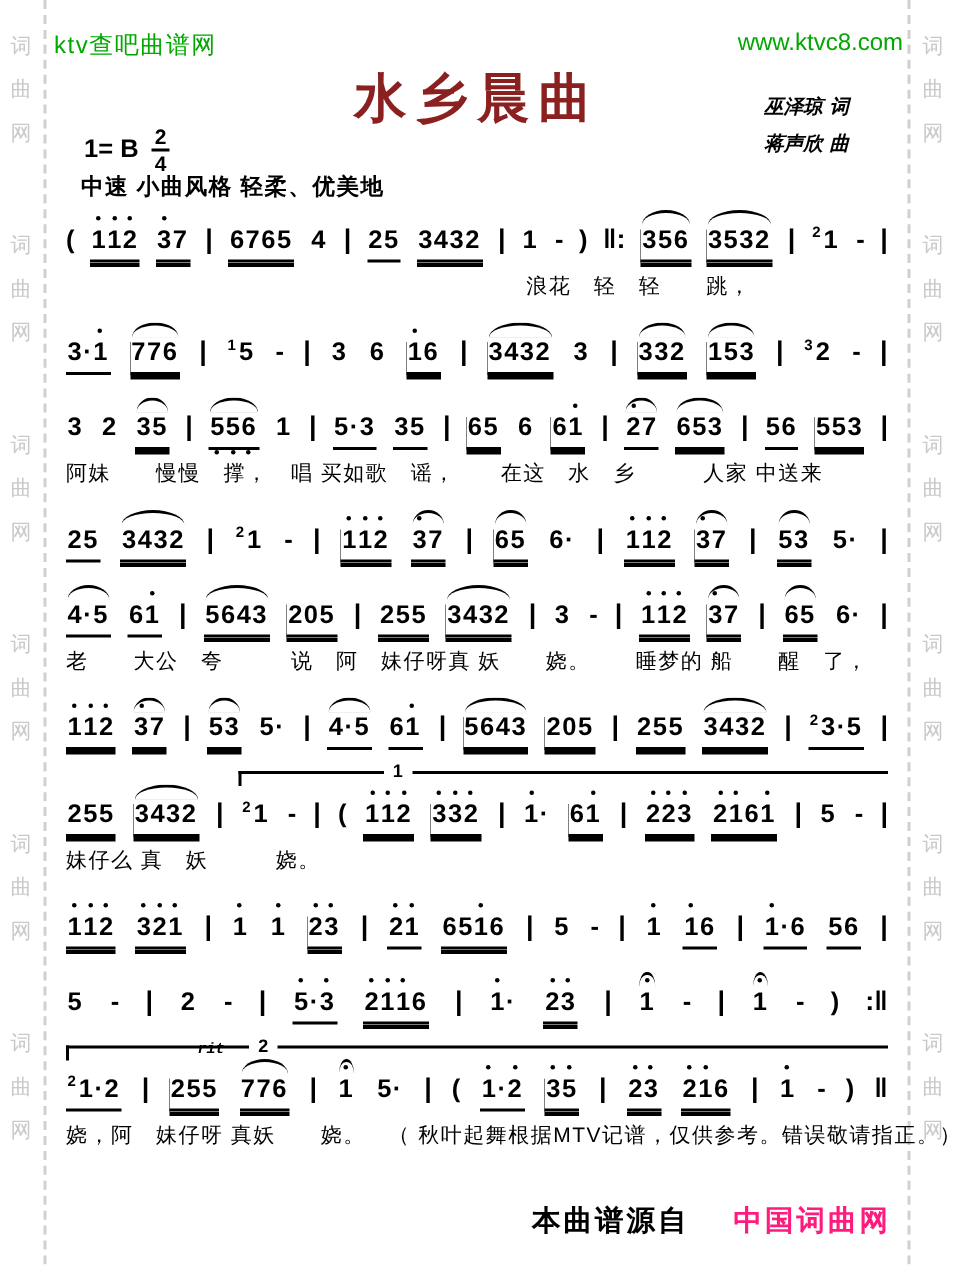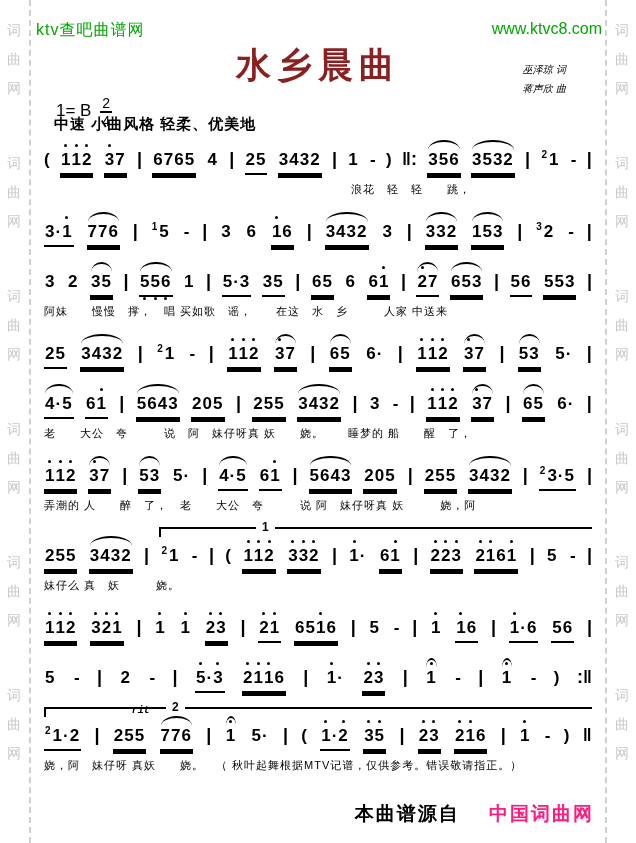--- a/index.html
+++ b/index.html
@@ -11,22 +11,22 @@
   .wm.left { left:2px; } .wm.right { right:2px; }
   .wm .wm-group { margin:16px 0 46px; }
   .wm .wm-ch { display:block; line-height:29px; }
   .dash { position:absolute; top:0; bottom:0; width:0; border-left:2px dashed #d0d0d0; }
   .dash.left { left:29px; } .dash.right { right:29px; }
 
   
   .site-name { position:absolute; left:36px; top:20px; color:#00a800; font-size:16px; letter-spacing:1px; }
   .site-url  { position:absolute; right:34px; top:20px; color:#00a800; font-size:16px; }
   .title { position:absolute; left:0; right:0; top:42px; text-align:center; font-size:35px; font-weight:bold; letter-spacing:6px; color:#8b2020; }
-  .credits { position:absolute; right:70px; top:60px; font-family:"DejaVu Serif", serif; font-style:italic; font-size:10px; font-weight:normal; line-height:1.9; text-align:left; }
-  .keysig { position:absolute; left:56px; top:96px; font-size:17px; font-weight:normal; }
+  .credits { position:absolute; right:70px; top:60px; font-family:"DejaVu Serif", serif; font-style:italic; font-size:13px; font-weight:bold; line-height:1.9; text-align:left; }
+  .keysig { position:absolute; left:56px; top:84px; font-size:17px; font-weight:bold; }
   .frac { display:inline-flex; flex-direction:column; vertical-align:middle; line-height:1; font-size:14px; text-align:center; margin-left:4px; }
   .frac .num { border-bottom:2px solid #000; padding:0 2px 1px; }
   .frac .den { padding-top:1px; }
   .performer { position:absolute; left:0; right:0; top:95px; text-align:center; font-size:15px; font-weight:bold; letter-spacing:1px; }
   .tempo { position:absolute; left:54px; top:115px; font-size:15px; font-weight:bold; letter-spacing:1px; }
 
   
   .score { position:absolute; left:44px; right:44px; top:134px; }
   .system { position:relative; padding-top:15px; margin-bottom:9px; }
   .system.bracketed { padding-top:23px; }
@@ -34,21 +34,21 @@
   .note { position:relative; font-weight:bold; font-size:17px; letter-spacing:1px; padding:0 1px 3px; white-space:nowrap; }
   .u1 { border-bottom:2px solid #000; }
   .u2 { border-bottom:2px solid #000; box-shadow:0 3px 0 #000; }
   .arc::before { content:""; position:absolute; left:1px; right:1px; height:8px; top:-10px; border-top:2px solid #000; border-radius:50% / 100% 100% 0 0; }
   .ch { position:relative; display:inline-block; }
   .da { position:absolute; left:50%; top:-6px; width:3px; height:3px; margin-left:-2px; background:#000; border-radius:50%; }
   .db { position:absolute; left:50%; bottom:-8px; width:3px; height:3px; margin-left:-2px; background:#000; border-radius:50%; }
   .grace { font-size:10px; position:relative; top:-7px; font-weight:bold; margin-right:1px; }
   .bl { font-weight:bold; font-size:18px; padding-bottom:3px; }
   .paren, .dash-note { font-weight:bold; font-size:17px; padding-bottom:3px; }
-  .lyrics { font-size:11px; font-weight:500; letter-spacing:1px; margin-top:7px; white-space:nowrap; }
+  .lyrics { font-size:14px; font-weight:500; letter-spacing:1px; margin-top:7px; white-space:nowrap; }
   .bracket { position:absolute; top:5px; height:10px; border-top:2px solid #000; border-left:2px solid #000; }
   .bracket .blabel { position:absolute; top:-9px; left:22%; background:#fff; padding:0 6px; font-size:12px; font-weight:bold; line-height:1.2; }
   .rit { position:absolute; top:3px; left:16%; font-family:Liberation Mono, monospace; font-style:italic; font-weight:bold; font-size:10px; }
 
   
   .footer { position:absolute; bottom:16px; right:42px; font-size:19px; font-weight:bold; letter-spacing:2px; white-space:nowrap; }
   .footer .src-name { margin-left:22px; }
 </style>
 </head>
 <body>
@@ -274,21 +274,20 @@
           <span class="bl">|</span>
           <span class="note u2 arc"><span class="ch">5</span><span class="ch">6</span><span class="ch">4</span><span class="ch">3</span></span>
           <span class="note u2"><span class="ch">2</span><span class="ch">0</span><span class="ch">5</span></span>
           <span class="bl">|</span>
           <span class="note u2"><span class="ch">2</span><span class="ch">5</span><span class="ch">5</span></span>
           <span class="note u2 arc"><span class="ch">3</span><span class="ch">4</span><span class="ch">3</span><span class="ch">2</span></span>
           <span class="bl">|</span>
           <span class="note u1"><span class="grace">2</span><span class="ch">3</span><span class="ch">·</span><span class="ch">5</span></span>
           <span class="bl">|</span>
         </div>
-        <div class="lyrics" style="padding-left: 0%;">弄潮的 人　　醉　了，　老　　大公　夸　　　说 阿　妹仔呀真 妖　　　娆，阿</div>
       </div>
       <div class="system bracketed">
         <div class="bracket" style="left: 21%; width: 79%;">
           <span class="blabel">1</span>
         </div>
         <div class="notes-row">
           <span class="note u2"><span class="ch">2</span><span class="ch">5</span><span class="ch">5</span></span>
           <span class="note u2 arc"><span class="ch">3</span><span class="ch">4</span><span class="ch">3</span><span class="ch">2</span></span>
           <span class="bl">|</span>
           <span class="note"><span class="grace">2</span><span class="ch">1</span></span>

